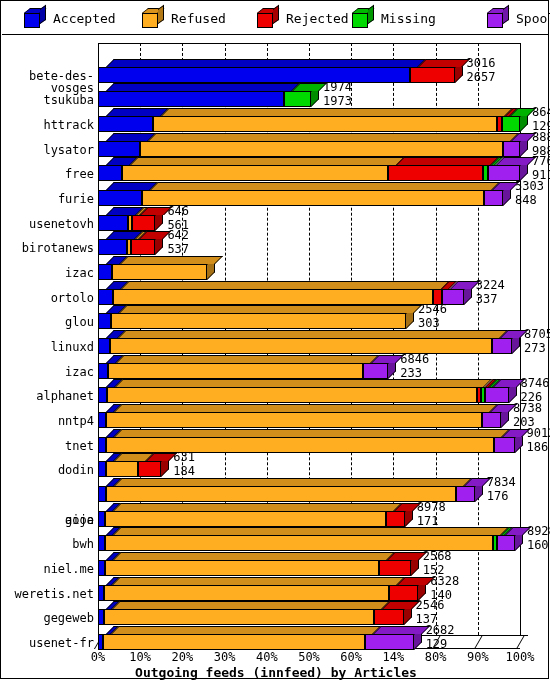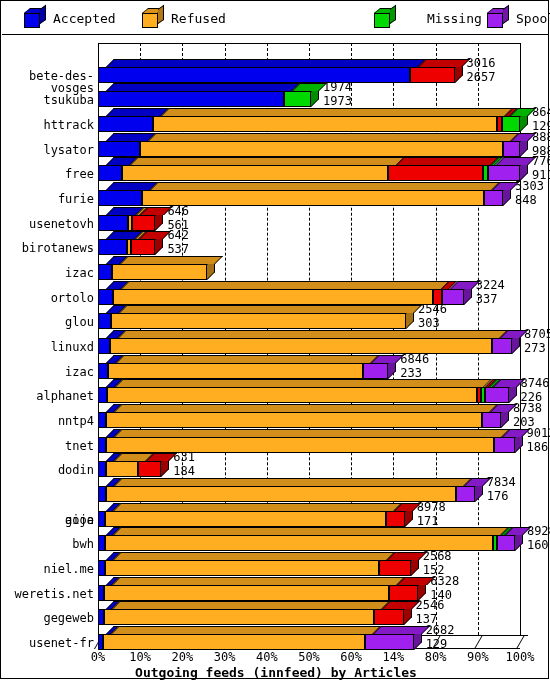--- a/index.html
+++ b/index.html
@@ -114,21 +114,29 @@
         <span class="leg-label">Accepted</span>
       </div>
       <div class="leg-item" style="position: absolute; left: 140px;">
         <div class="leg-cube">
           <div class="top" style="background: rgb(217, 147, 28);"></div>
           <div class="side" style="background: rgb(179, 121, 23);"></div>
           <div class="face" style="background: rgb(255, 173, 33);"></div>
         </div>
         <span class="leg-label">Refused</span>
       </div>
-      <div class="leg-item" style="position: absolute; left: 372px; gap: 24px;">
+      <div class="leg-item" style="position: absolute; left: 255px;">
+        <div class="leg-cube">
+          <div class="top" style="background: rgb(202, 0, 0);"></div>
+          <div class="side" style="background: rgb(167, 0, 0);"></div>
+          <div class="face" style="background: rgb(238, 0, 0);"></div>
+        </div>
+        <span class="leg-label">Rejected</span>
+      </div>
+      <div class="leg-item" style="position: absolute; left: 350px;">
         <div class="leg-cube">
           <div class="top" style="background: rgb(0, 184, 0);"></div>
           <div class="side" style="background: rgb(0, 152, 0);"></div>
           <div class="face" style="background: rgb(0, 217, 0);"></div>
         </div>
         <span class="leg-label">Missing</span>
       </div>
       <div class="leg-item" style="position: absolute; left: 485px;">
         <div class="leg-cube">
           <div class="top" style="background: rgb(136, 27, 204);"></div>

